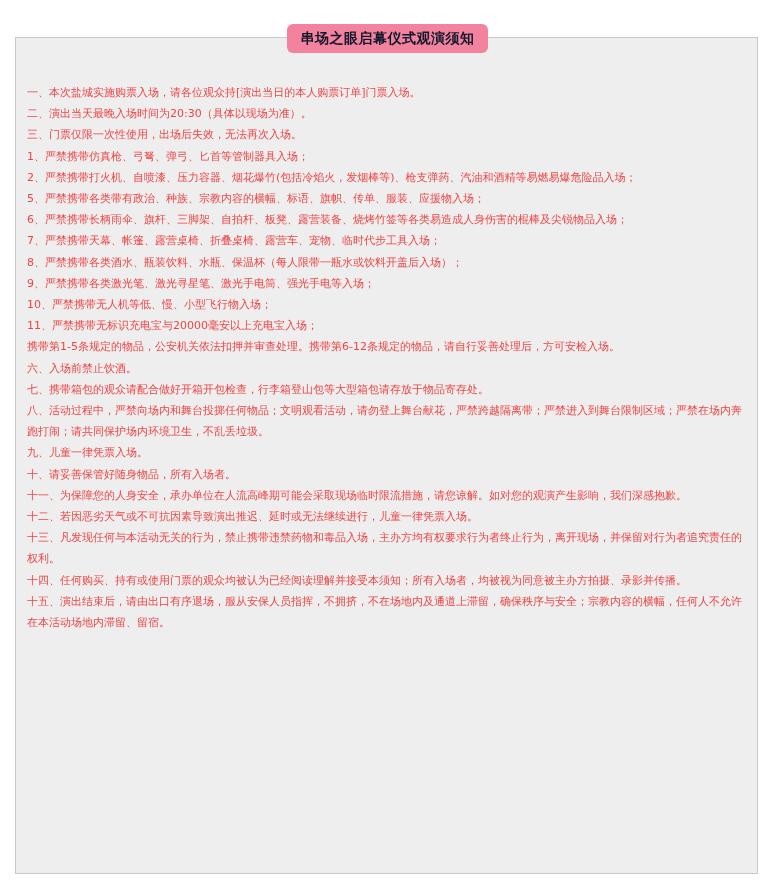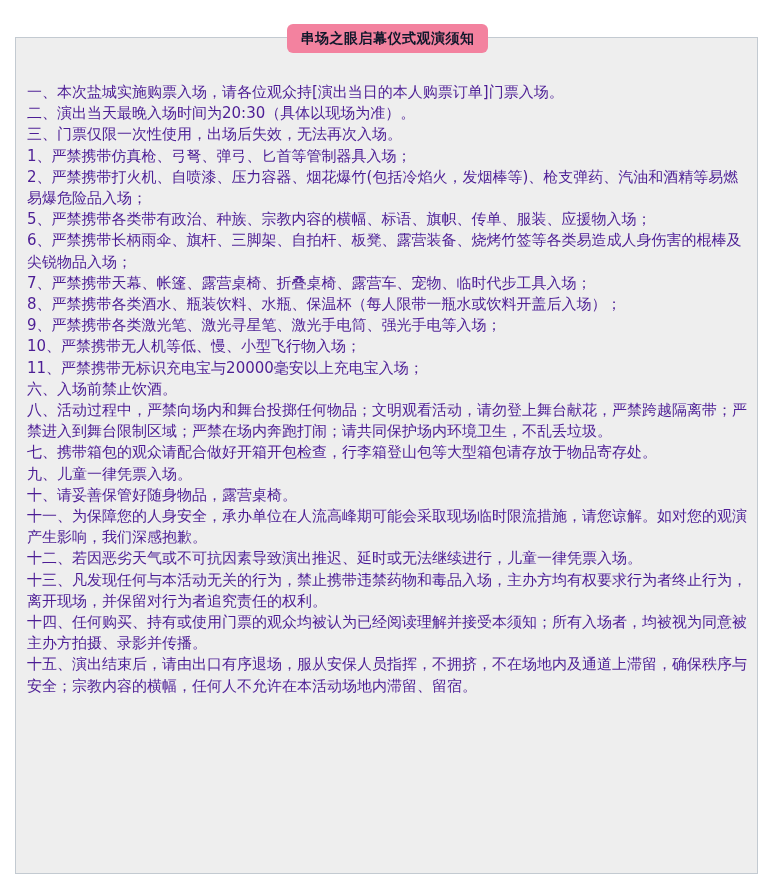--- a/index.html
+++ b/index.html
@@ -10,21 +10,21 @@
     background: #eeeeee; border: 1px solid #c3cad1; box-sizing: border-box;
   }
   .title-badge {
     position: absolute; left: 287px; top: 24px; width: 201px; height: 29px;
     background: #f3829f; border-radius: 6px; color: #0f172a;
     font-size: 14px; font-weight: bold; line-height: 29px; text-align: center;
     letter-spacing: 0.5px;
   }
   .content {
     position: absolute; left: 27px; top: 82px; width: 724px;
-    font-size: 15px; line-height: 21.2px; color: #4c1d95;
+    font-size: 11px; line-height: 21.2px; color: #ef4444;
   }
   .line { white-space: normal; word-break: break-all; }
 </style>
 </head>
 <body>
 
 <div class="notice-box"></div>
 <div class="title-badge">串场之眼启幕仪式观演须知</div>
 
 <div class="content">
@@ -33,23 +33,24 @@
   <div class="line">三、门票仅限一次性使用，出场后失效，无法再次入场。</div>
   <div class="line">1、严禁携带仿真枪、弓弩、弹弓、匕首等管制器具入场；</div>
   <div class="line">2、严禁携带打火机、自喷漆、压力容器、烟花爆竹(包括冷焰火，发烟棒等)、枪支弹药、汽油和酒精等易燃易爆危险品入场；</div>
   <div class="line">5、严禁携带各类带有政治、种族、宗教内容的横幅、标语、旗帜、传单、服装、应援物入场；</div>
   <div class="line">6、严禁携带长柄雨伞、旗杆、三脚架、自拍杆、板凳、露营装备、烧烤竹签等各类易造成人身伤害的棍棒及尖锐物品入场；</div>
   <div class="line">7、严禁携带天幕、帐篷、露营桌椅、折叠桌椅、露营车、宠物、临时代步工具入场；</div>
   <div class="line">8、严禁携带各类酒水、瓶装饮料、水瓶、保温杯（每人限带一瓶水或饮料开盖后入场）；</div>
   <div class="line">9、严禁携带各类激光笔、激光寻星笔、激光手电筒、强光手电等入场；</div>
   <div class="line">10、严禁携带无人机等低、慢、小型飞行物入场；</div>
   <div class="line">11、严禁携带无标识充电宝与20000毫安以上充电宝入场；</div>
+  <div class="line">携带第1-5条规定的物品，公安机关依法扣押并审查处理。携带第6-12条规定的物品，请自行妥善处理后，方可安检入场。</div>
   <div class="line">六、入场前禁止饮酒。</div>
+  <div class="line">七、携带箱包的观众请配合做好开箱开包检查，行李箱登山包等大型箱包请存放于物品寄存处。</div>
   <div class="line">八、活动过程中，严禁向场内和舞台投掷任何物品；文明观看活动，请勿登上舞台献花，严禁跨越隔离带；严禁进入到舞台限制区域；严禁在场内奔跑打闹；请共同保护场内环境卫生，不乱丢垃圾。</div>
-  <div class="line">七、携带箱包的观众请配合做好开箱开包检查，行李箱登山包等大型箱包请存放于物品寄存处。</div>
   <div class="line">九、儿童一律凭票入场。</div>
-  <div class="line">十、请妥善保管好随身物品，露营桌椅。</div>
+  <div class="line">十、请妥善保管好随身物品，所有入场者。</div>
   <div class="line">十一、为保障您的人身安全，承办单位在人流高峰期可能会采取现场临时限流措施，请您谅解。如对您的观演产生影响，我们深感抱歉。</div>
   <div class="line">十二、若因恶劣天气或不可抗因素导致演出推迟、延时或无法继续进行，儿童一律凭票入场。</div>
   <div class="line">十三、凡发现任何与本活动无关的行为，禁止携带违禁药物和毒品入场，主办方均有权要求行为者终止行为，离开现场，并保留对行为者追究责任的权利。</div>
   <div class="line">十四、任何购买、持有或使用门票的观众均被认为已经阅读理解并接受本须知；所有入场者，均被视为同意被主办方拍摄、录影并传播。</div>
   <div class="line">十五、演出结束后，请由出口有序退场，服从安保人员指挥，不拥挤，不在场地内及通道上滞留，确保秩序与安全；宗教内容的横幅，任何人不允许在本活动场地内滞留、留宿。</div>
 </div>
 
 </body></html>

